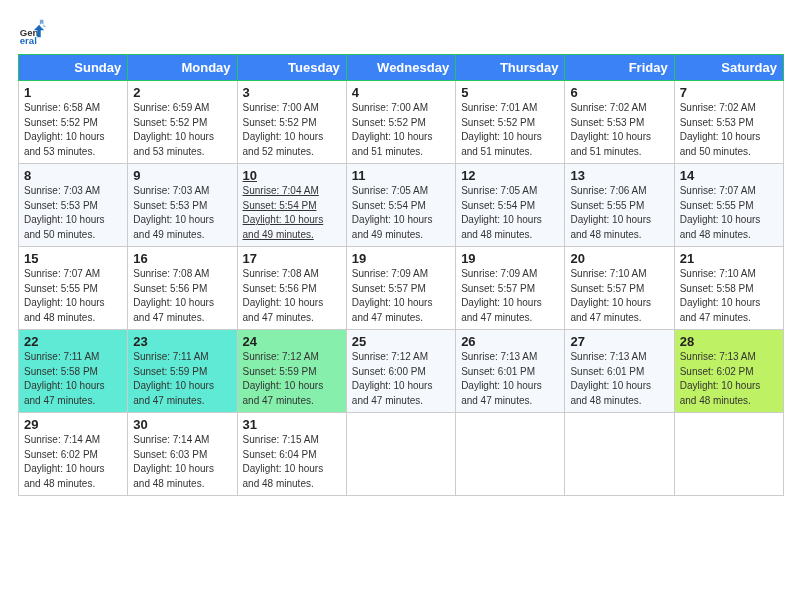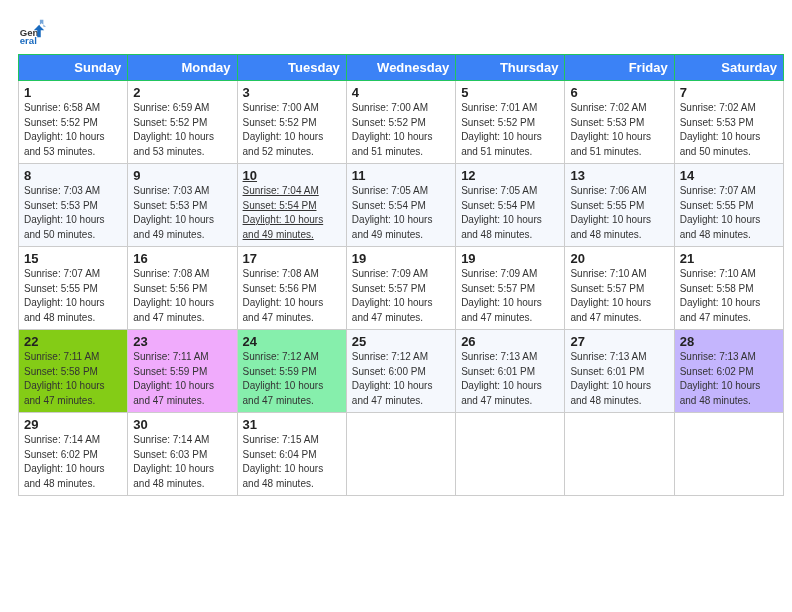--- a/index.html
+++ b/index.html
@@ -216,45 +216,45 @@
           <td>
             <span class="day-num">20</span>
             <div class="day-info">Sunrise: 7:10 AM<br>Sunset: 5:57 PM<br>Daylight: 10 hours<br>and 47 minutes.</div>
           </td>
           <td>
             <span class="day-num">21</span>
             <div class="day-info">Sunrise: 7:10 AM<br>Sunset: 5:58 PM<br>Daylight: 10 hours<br>and 47 minutes.</div>
           </td>
         </tr>
         <tr>
-          <td style="background: #84cc16; margin-top: 20px;">
+          <td style="background: #5eead4; margin-top: 20px;">
             <span class="day-num">22</span>
             <div class="day-info">Sunrise: 7:11 AM<br>Sunset: 5:58 PM<br>Daylight: 10 hours<br>and 47 minutes.</div>
           </td>
-          <td style="background: #f0abfc;">
+          <td style="background: #5eead4;">
             <span class="day-num">23</span>
             <div class="day-info">Sunrise: 7:11 AM<br>Sunset: 5:59 PM<br>Daylight: 10 hours<br>and 47 minutes.</div>
           </td>
           <td style="background: #86efac;">
             <span class="day-num">24</span>
             <div class="day-info">Sunrise: 7:12 AM<br>Sunset: 5:59 PM<br>Daylight: 10 hours<br>and 47 minutes.</div>
           </td>
           <td style="background: rgb(245, 248, 253);">
             <span class="day-num">25</span>
             <div class="day-info">Sunrise: 7:12 AM<br>Sunset: 6:00 PM<br>Daylight: 10 hours<br>and 47 minutes.</div>
           </td>
           <td style="background: rgb(245, 248, 253);">
             <span class="day-num">26</span>
             <div class="day-info">Sunrise: 7:13 AM<br>Sunset: 6:01 PM<br>Daylight: 10 hours<br>and 47 minutes.</div>
           </td>
           <td style="background: rgb(245, 248, 253);">
             <span class="day-num">27</span>
             <div class="day-info">Sunrise: 7:13 AM<br>Sunset: 6:01 PM<br>Daylight: 10 hours<br>and 48 minutes.</div>
           </td>
-          <td style="background: #c4b5fd;">
+          <td style="background: #bef264;">
             <span class="day-num">28</span>
             <div class="day-info">Sunrise: 7:13 AM<br>Sunset: 6:02 PM<br>Daylight: 10 hours<br>and 48 minutes.</div>
           </td>
         </tr>
         <tr>
           <td>
             <span class="day-num">29</span>
             <div class="day-info">Sunrise: 7:14 AM<br>Sunset: 6:02 PM<br>Daylight: 10 hours<br>and 48 minutes.</div>
           </td>
           <td>

